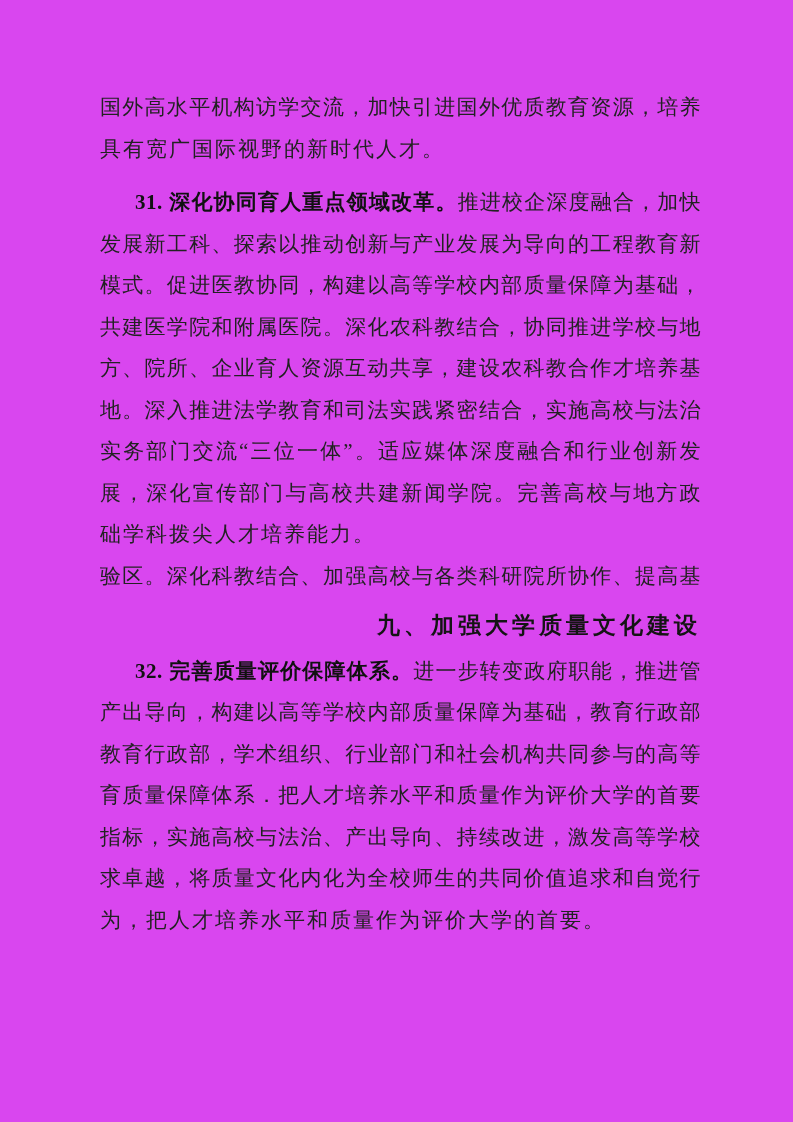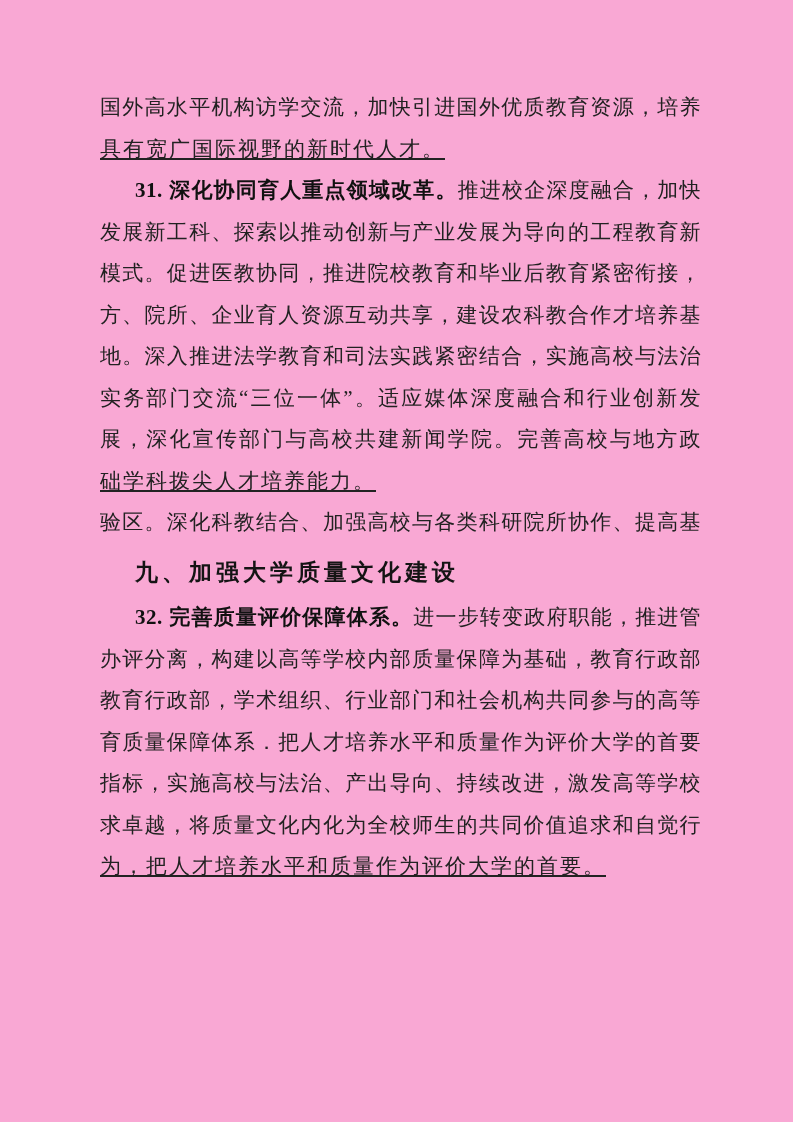--- a/index.html
+++ b/index.html
@@ -5,33 +5,33 @@
   html, body {
     margin: 0;
     padding: 0;
     background: #e8e8e8;
   }
   .page {
     position: relative;
     width: 793px;
     height: 1122px;
     margin: 0 auto;
-    background: #f9a8d4;
+    background: #d946ef;
     overflow: hidden;
     color: #1e1e1e;
   }
   .content {
     position: absolute;
     left: 100px;
     top: 87px;
     width: 601px;
     font-family: "Liberation Serif", "DejaVu Serif", serif;
   }
   .para { margin: 0; padding: 0; }
-  .p31 { }
+  .p31 { margin-top: 12px; }
   .p32 { margin-top: 4px; }
 
   .line {
     display: block;
     height: 41.5px;
     line-height: 41.5px;
     font-size: 21px;
     letter-spacing: 0.5px;
     text-align: justify;
     text-align-last: justify;
@@ -42,72 +42,72 @@
   .line::after {
     content: "";
     display: inline-block;
     width: 100%;
     height: 0;
   }
   .line.last {
     text-align: right;
     text-align-last: left;
     letter-spacing: 2px;
-    text-decoration: underline;
   }
   .line.last::after { content: none; }
 
   .first-line { padding-left: 35px; }
 
   .lead {
     font-weight: bold;
     color: #111111;
   }
 
   .section-heading {
     margin: 8px 0 0 0;
     padding-left: 35px;
     height: 41.5px;
     line-height: 41.5px;
     font-family: "Liberation Sans", "DejaVu Sans", sans-serif;
     font-size: 23px;
     font-weight: bold;
     letter-spacing: 4px;
     color: #141414;
-    text-align: left;
+    text-align: right;
   }
 </style>
 </head>
 <body>
 
 <div class="page">
   <div class="content">
 
     <p class="para">
       <span class="line">国外高水平机构访学交流，加快引进国外优质教育资源，培养</span>
       <span class="line last">具有宽广国际视野的新时代人才。</span>
     </p>
 
     <p class="para p31">
       <span class="line first-line"><b class="lead">31. 深化协同育人重点领域改革。</b><span>推进校企深度融合，加快</span></span>
       <span class="line">发展新工科、探索以推动创新与产业发展为导向的工程教育新</span>
-      <span class="line">模式。促进医教协同，推进院校教育和毕业后教育紧密衔接，</span>
+      <span class="line">模式。促进医教协同，构建以高等学校内部质量保障为基础，</span>
+      <span class="line">共建医学院和附属医院。深化农科教结合，协同推进学校与地</span>
       <span class="line">方、院所、企业育人资源互动共享，建设农科教合作才培养基</span>
       <span class="line">地。深入推进法学教育和司法实践紧密结合，实施高校与法治</span>
       <span class="line">实务部门交流“三位一体”。适应媒体深度融合和行业创新发</span>
       <span class="line">展，深化宣传部门与高校共建新闻学院。完善高校与地方政府、</span>
       <span class="line last">础学科拨尖人才培养能力。</span>
       <span class="line">验区。深化科教结合、加强高校与各类科研院所协作、提高基</span>
     </p>
 
     <h2 class="section-heading">九、加强大学质量文化建设</h2>
 
     <p class="para p32">
       <span class="line first-line"><b class="lead">32. 完善质量评价保障体系。</b><span>进一步转变政府职能，推进管</span></span>
-      <span class="line">办评分离，构建以高等学校内部质量保障为基础，教育行政部</span>
+      <span class="line">产出导向，构建以高等学校内部质量保障为基础，教育行政部</span>
       <span class="line">教育行政部，学术组织、行业部门和社会机构共同参与的高等教</span>
       <span class="line">育质量保障体系．把人才培养水平和质量作为评价大学的首要</span>
       <span class="line">指标，实施高校与法治、产出导向、持续改进，激发高等学校追</span>
       <span class="line">求卓越，将质量文化内化为全校师生的共同价值追求和自觉行</span>
       <span class="line last">为，把人才培养水平和质量作为评价大学的首要。</span>
     </p>
 
   </div>
 </div>
 

